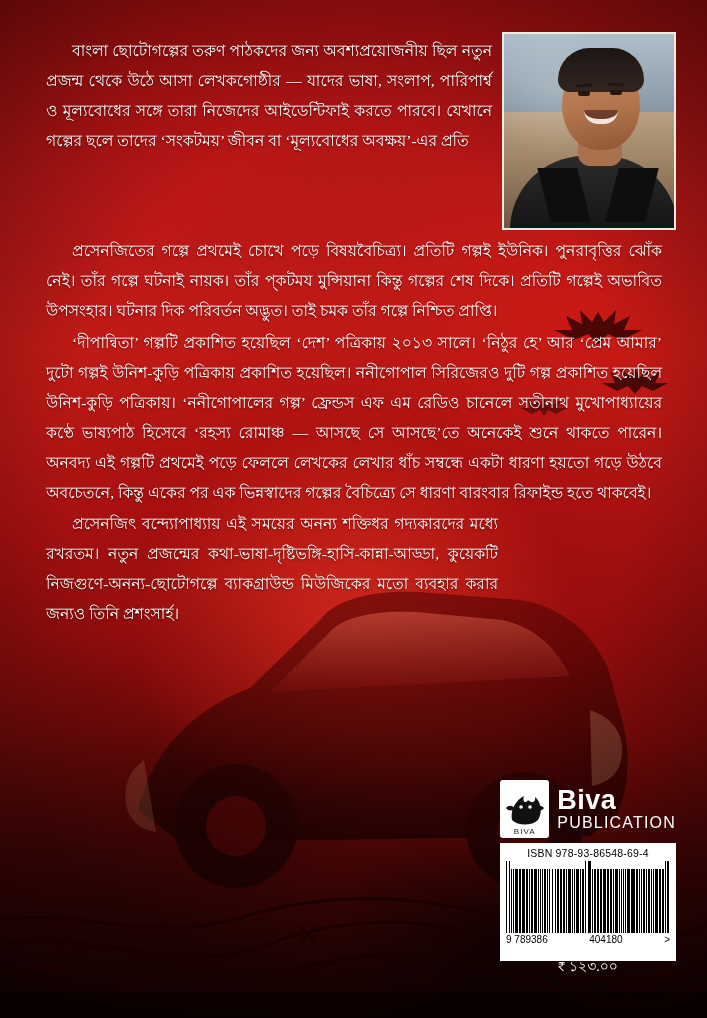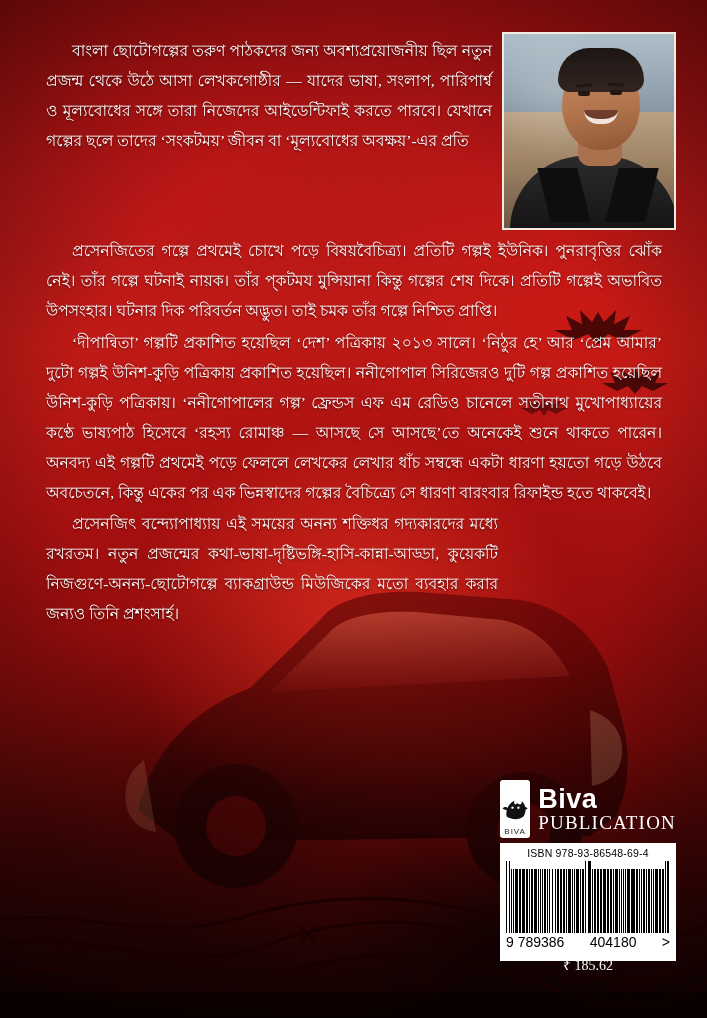--- a/index.html
+++ b/index.html
@@ -183,22 +183,22 @@
   }
   .pub-name {
     color: #ffffff;
     line-height: 1.02;
   }
   .pub-name .b {
     font-size: 27px; font-weight: bold; letter-spacing: 0.5px;
     font-family: "Liberation Sans", sans-serif;
   }
   .pub-name .s {
-    font-size: 19px; letter-spacing: 1.2px;
-    font-family: Liberation Serif, serif;
+    font-size: 16px; letter-spacing: 1.2px;
+    font-family: Liberation Sans, sans-serif;
   }
 
   
   .isbn-box {
     position: absolute;
     left: 500px; top: 843px;
     width: 176px; height: 118px;
     background: #ffffff;
     padding: 4px 6px 3px 6px;
   }
@@ -208,21 +208,21 @@
     letter-spacing: 0.2px;
     margin-bottom: 2px;
   }
   .barcode {
     height: 72px; width: 100%;
     display: flex; align-items: flex-end; gap: 0;
   }
   .barcode span { display: block; background: #000; }
   .barcode-nums {
     display: flex; justify-content: space-between;
-    font-size: 14px; color: #000; margin-top: 1px;
+    font-size: 10px; color: #000; margin-top: 1px;
     font-family: "Liberation Sans", sans-serif;
   }
   .price {
     position: absolute;
     left: 500px; top: 955px; width: 176px;
     text-align: center;
     color: #ffffff;
     font-size: 14px;
     font-family: "Liberation Serif", serif;
   }
@@ -420,15 +420,15 @@
         <span style="width: 1px; height: 72px; margin-right: 1px;"></span>
         <span style="width: 2px; height: 72px; margin-right: 1px;"></span>
       </div>
     <div class="barcode-nums">
       <span>9 789386</span>
       <span>404180</span>
       <span>&gt;</span>
     </div>
   </div>
 
-  <div class="price">₹ 185.62</div>
+  <div class="price">₹ ১২৩.০০</div>
 
 </div>
 
 </body></html>

